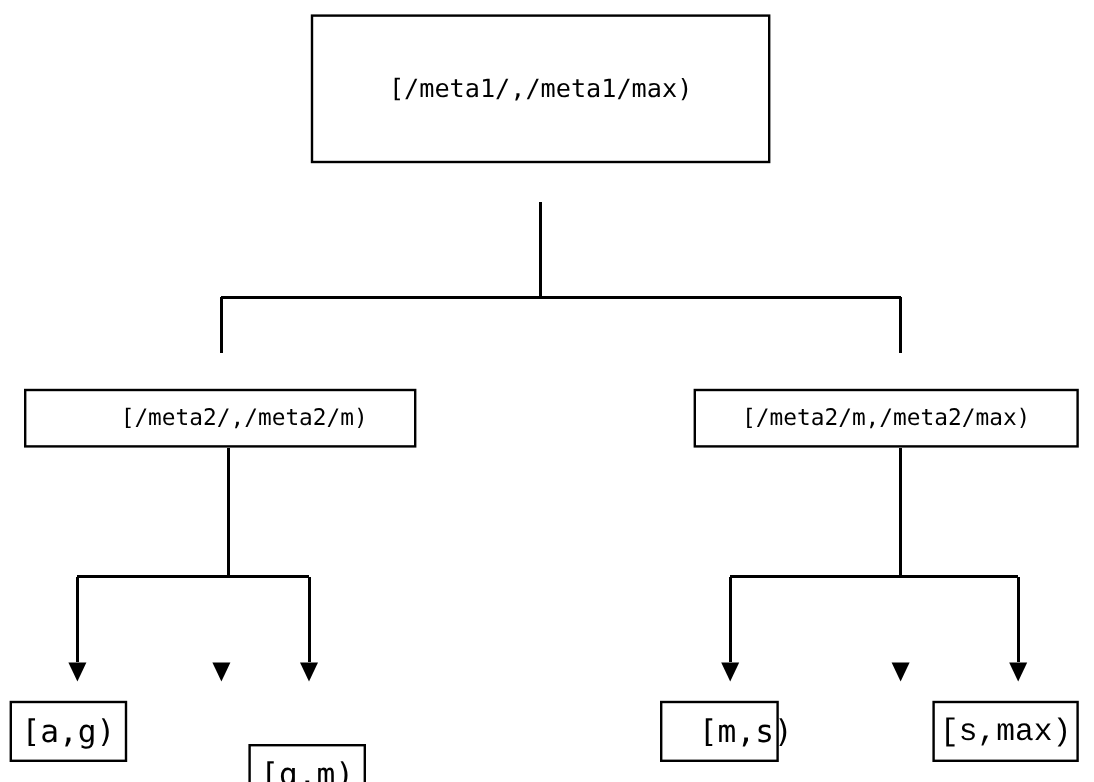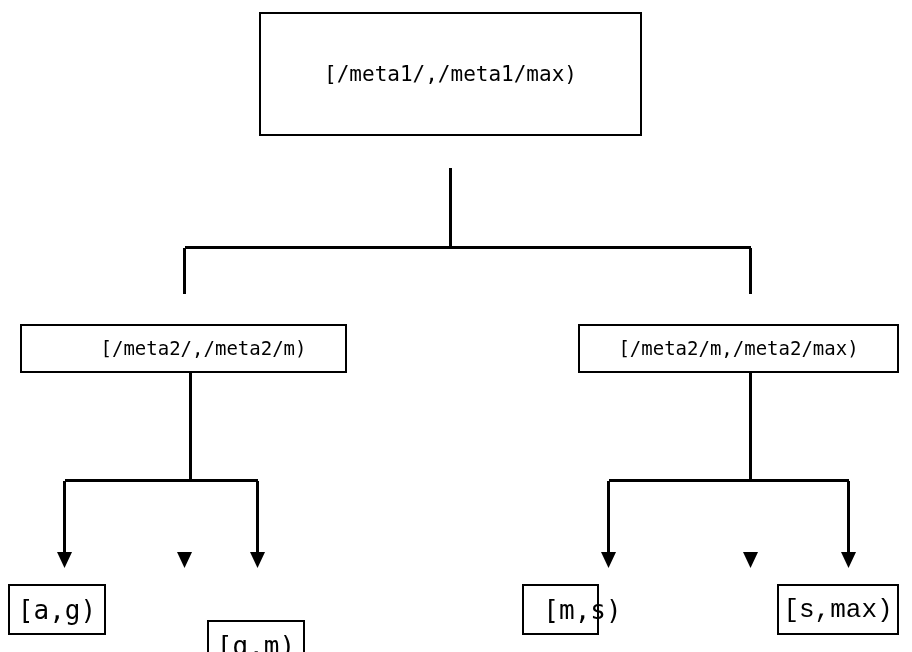--- a/index.html
+++ b/index.html
@@ -64,21 +64,21 @@
   #node-meta2-low .node-label,
   #node-meta2-high .node-label { font-size: 19px; }
   
   .leaf {
     top: 584px;
     height: 51px;
   }
   .leaf .node-label { font-size: 26px; }
   #node-leaf-ag  { left: 8px;   width: 98px; }
   #node-leaf-gm  { left: 207px; width: 98px; margin-top: 36px; }
-  #node-leaf-ms  { left: 522px; width: 77px; padding-left: 44px; }
+  #node-leaf-ms  { left: 550px; width: 99px; padding-left: 44px; }
   #node-leaf-smax{ left: 777px; width: 122px; font-family: Liberation Mono, monospace; }
 </style>
 </head>
 <body>
 
 <div id="canvas">
 
   <svg id="connectors" viewBox="0 0 912 652" width="912" height="652" xmlns="http://www.w3.org/2000/svg">
     <g stroke="#000000" stroke-width="2.5" fill="none" shape-rendering="crispEdges">
 

